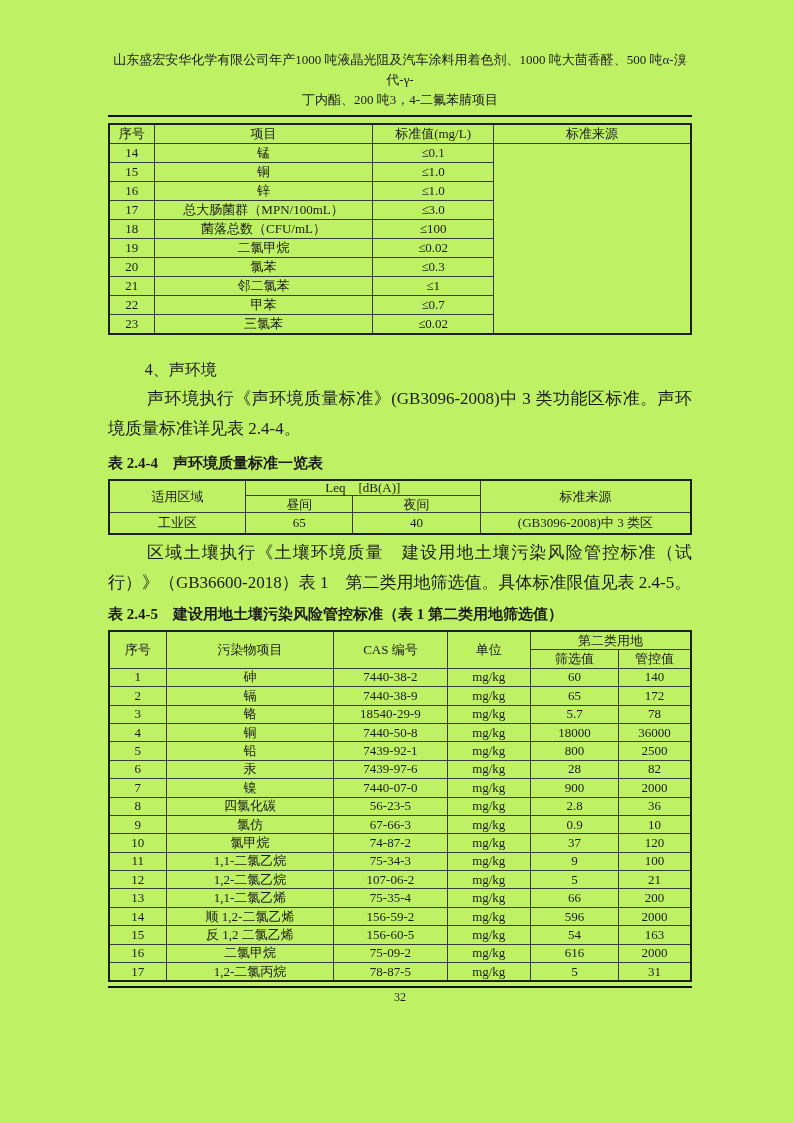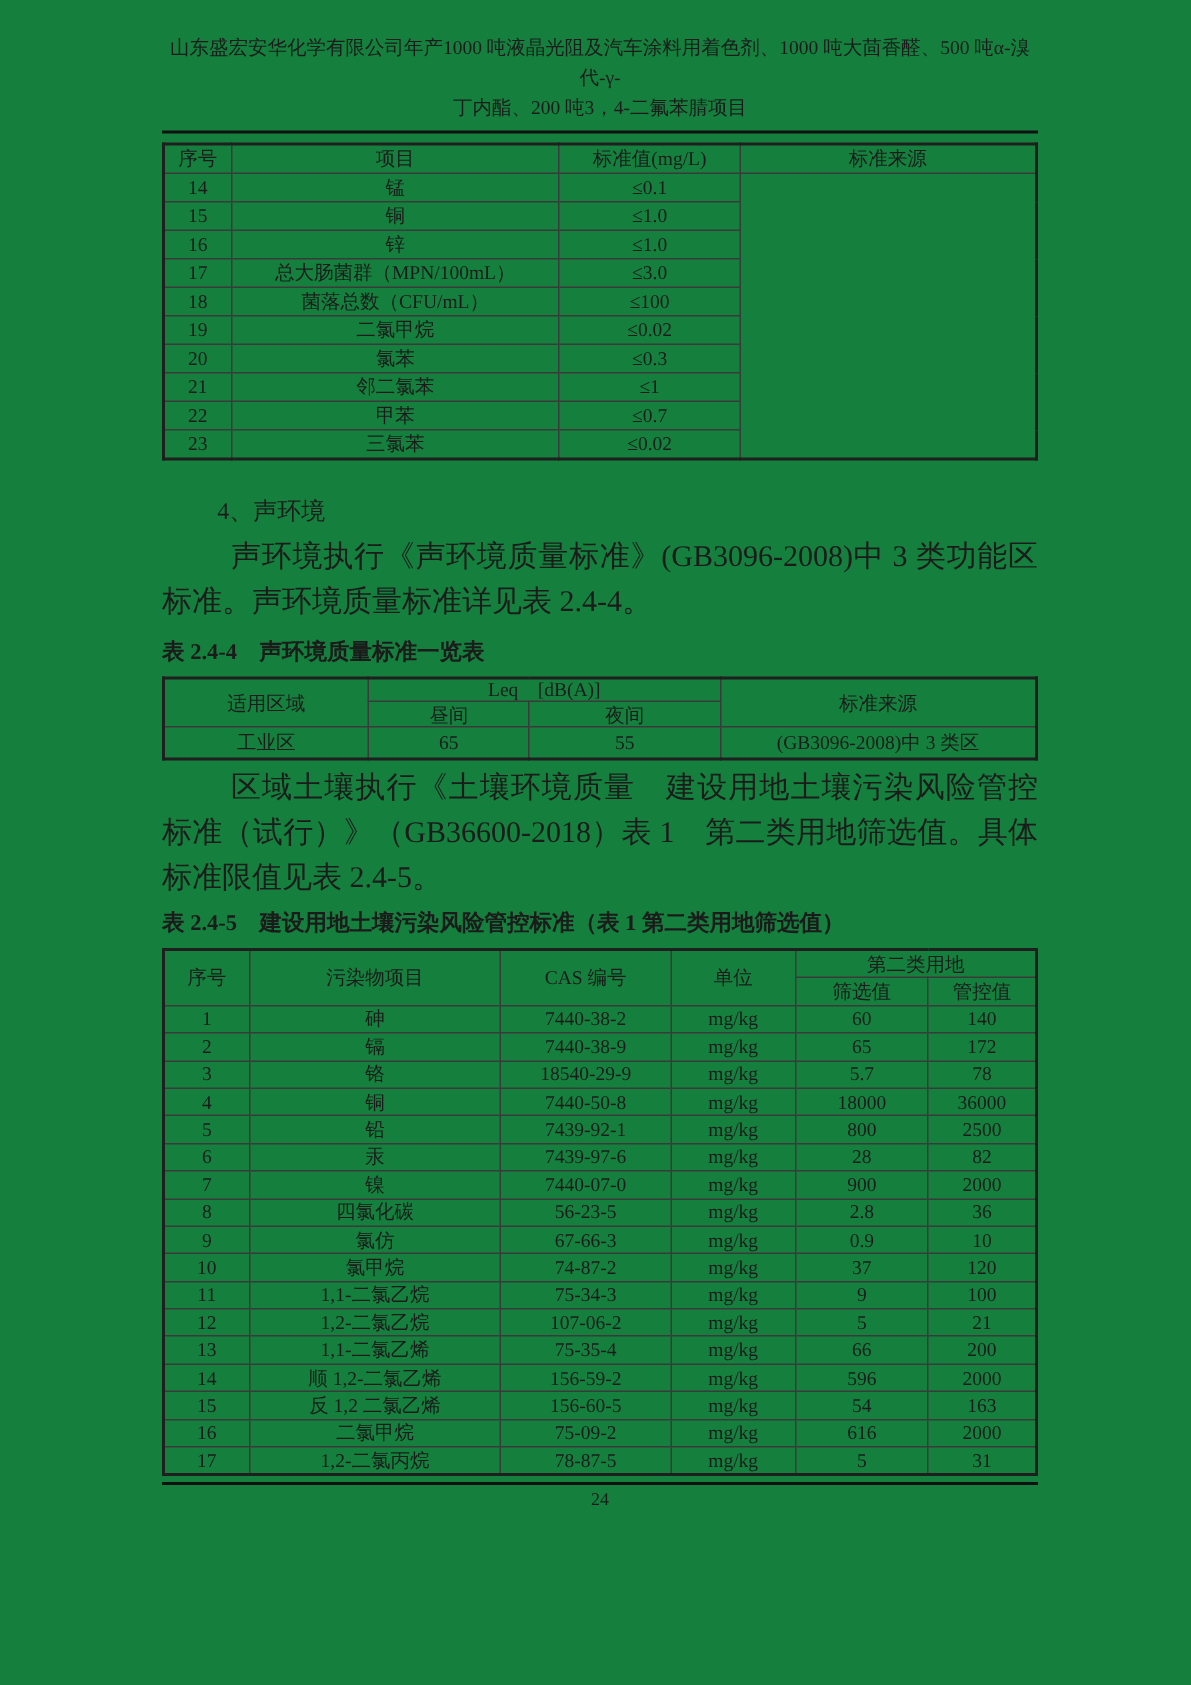--- a/index.html
+++ b/index.html
@@ -1,19 +1,19 @@
 <!DOCTYPE html>
 <html><head>
 <meta charset="utf-8">
 <style>
   html,body{margin:0;padding:0;background:#ffffff;}
   .page{
     width:794px;height:1123px;box-sizing:border-box;position:relative;
-    background:#15803d;color:#1b1b1b;
-    padding:22px 102px 0 108px;
+    background:#bef264;color:#1b1b1b;
+    padding:50px 102px 0 108px;
     font-family:"Liberation Serif","DejaVu Serif",serif;
     overflow:hidden;
   }
   
   .doc-header{
     text-align:center;font-size:13px;line-height:20px;
     padding-bottom:5px;border-bottom:2px solid #111;
   }
   
   table{border-collapse:collapse;width:100%;table-layout:fixed;border:2px solid #1f1f1f;}
@@ -26,21 +26,21 @@
   .tbl-water{margin-top:6px;}
   .tbl-noise td{height:20px;}
   .tbl-noise .hdr-top{height:14px;line-height:14px;}
   .tbl-noise .hdr-sub{height:16px;line-height:15px;}
   .tbl-soil td{height:17.4px;}
   
   .sec-heading{
     font-size:16px;line-height:22px;text-indent:2.3em;margin:24px 0 0 0;font-weight:normal;
   }
   .body-para{
-    font-size:20px;line-height:30px;text-align:justify;text-indent:2.3em;margin:3px 0 0 0;
+    font-size:17px;line-height:30px;text-align:justify;text-indent:2.3em;margin:3px 0 0 0;
   }
   .tbl-caption{
     text-align:left;font-weight:bold;font-size:15px;line-height:20px;margin:9px 0 6px 0;
   }
   .caption-gap{margin-top:6px;}
   
   .footer-rule{border:none;border-top:2px solid #111;margin:4px 0 0 0;}
   .page-num{text-align:center;font-size:12px;line-height:16px;margin-top:1px;}
 </style>
 </head>
@@ -142,21 +142,21 @@
       </tr>
       <tr>
         <td class="hdr-sub">昼间</td>
         <td class="hdr-sub">夜间</td>
       </tr>
     </thead>
     <tbody>
         <tr>
           <td>工业区</td>
           <td>65</td>
-          <td>55</td>
+          <td>40</td>
           <td>(GB3096-2008)中 3 类区</td>
         </tr>
       </tbody>
   </table>
 
   <div class="body-para">区域土壤执行《土壤环境质量　建设用地土壤污染风险管控标准（试行）》（GB36600-2018）表 1　第二类用地筛选值。具体标准限值见表 2.4-5。</div>
   <div class="tbl-caption caption-gap">表 2.4-5　建设用地土壤污染风险管控标准（表 1 第二类用地筛选值）</div>
 
   <table class="tbl-soil">
     <colgroup>
@@ -314,15 +314,15 @@
           <td>1,2-二氯丙烷</td>
           <td>78-87-5</td>
           <td>mg/kg</td>
           <td>5</td>
           <td>31</td>
         </tr>
       </tbody>
   </table>
 
   <hr class="footer-rule">
-  <div class="page-num">24</div>
+  <div class="page-num">32</div>
 
 </div>
 
 </body></html>

